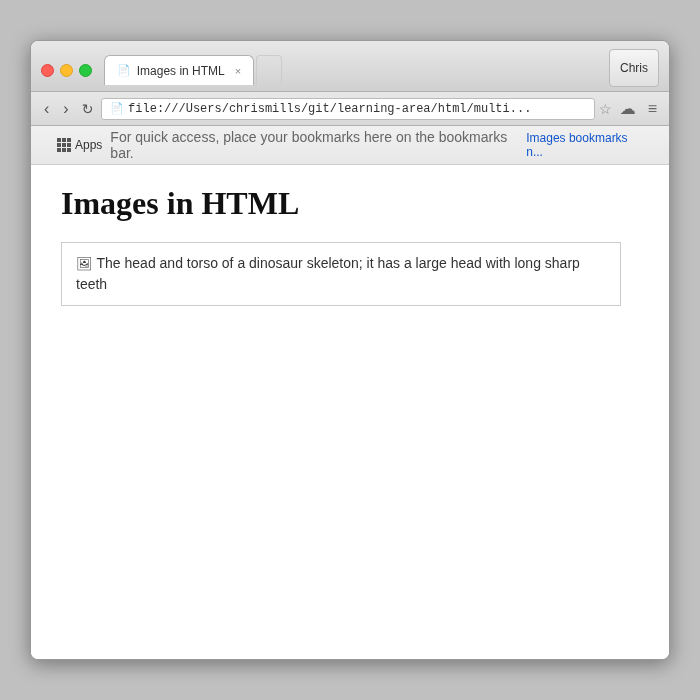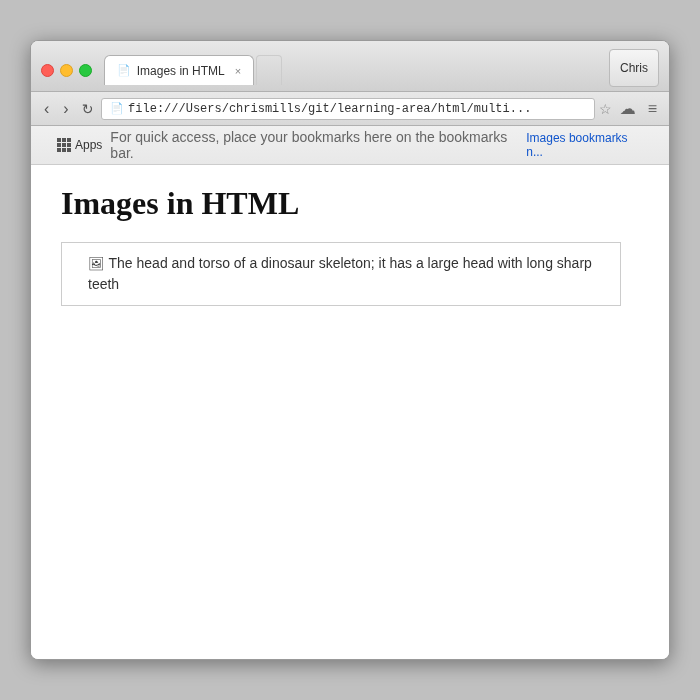--- a/index.html
+++ b/index.html
@@ -248,21 +248,21 @@
     .page-title {
       font-size: 32px;
       font-weight: bold;
       color: #111;
       margin-bottom: 20px;
       font-family: Georgia, serif;
     }
 
     .broken-image-container {
       border: 1px solid #ccc;
-      padding: 10px 26px;
+      padding: 10px 14px;
       display: inline-block;
       max-width: 560px;
       font-size: 14px;
       color: #333;
       line-height: 1.5;
     }
 
     .broken-image-icon {
       display: inline-block;
       margin-right: 4px;

